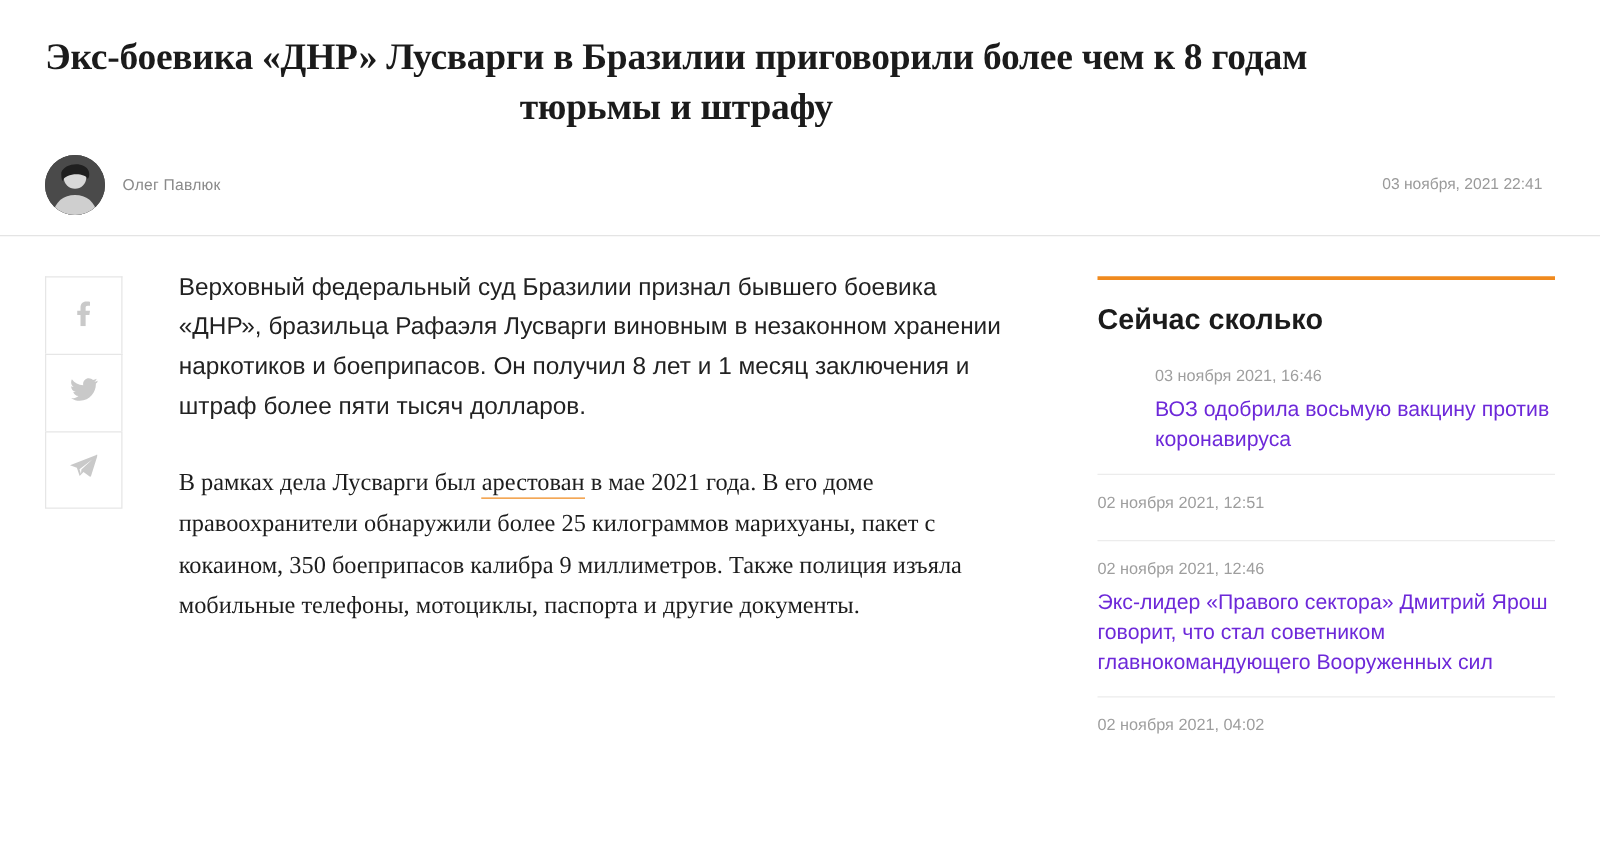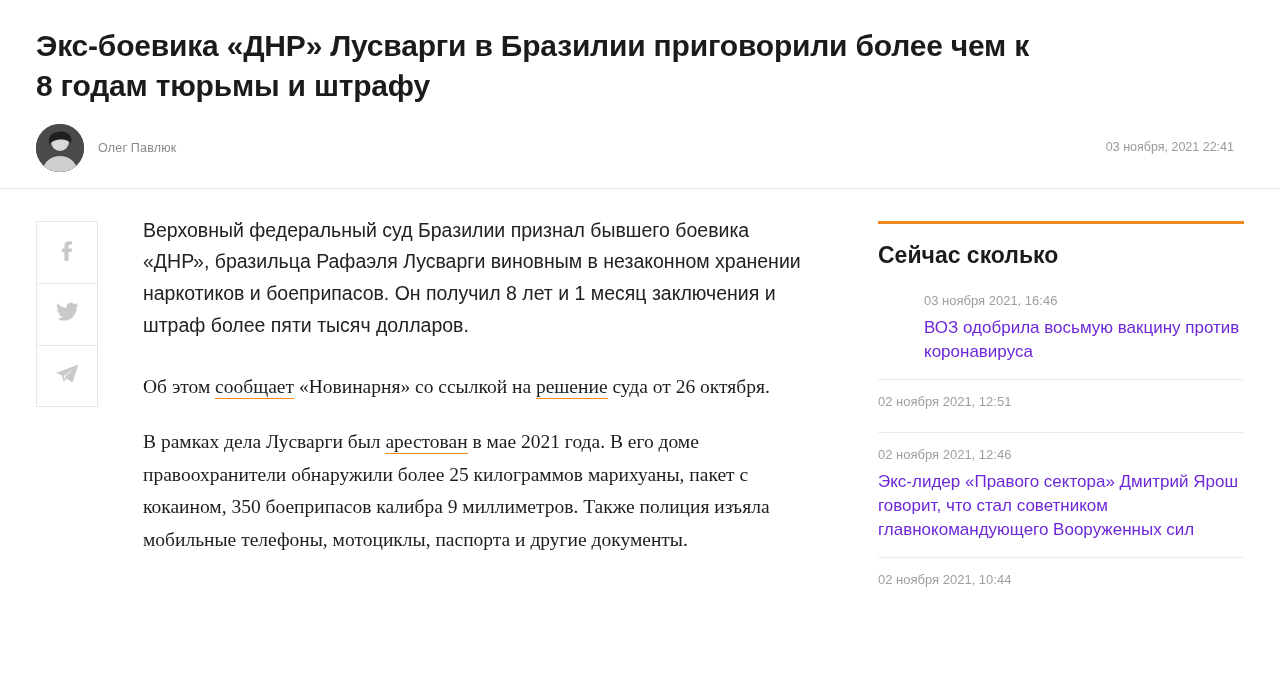--- a/index.html
+++ b/index.html
@@ -17,28 +17,29 @@
     width: 1280px;
     height: 680px;
     background: #ffffff;
   }
 
   
   .article-header {
     padding: 26px 36px 0 36px;
   }
   .article-title {
-    font-family: Liberation Sans, sans-serif;
+    font-family: Liberation Serif, serif;
     font-size: 30px;
     line-height: 1.33;
     font-weight: bold;
     color: #1b1b1b;
     letter-spacing: -0.2px;
     margin: 0;
     max-width: 1010px;
+    text-align: center;
   }
 
   
   .byline-row {
     display: flex;
     align-items: center;
     padding: 18px 36px 16px 36px;
     border-bottom: 1px solid #e4e4e4;
     position: relative;
   }
@@ -194,23 +195,20 @@
           <svg width="22" height="20" viewBox="0 0 22 20" aria-hidden="true">
             <path d="M21.6.7 0 9.1l5.5 2 2.2 6.6 3.1-3.1 4.9 3.6c.5.3 1.1 0 1.2-.6L22 1.4c.1-.6-.4-1-.9-.7zM7.6 12.3 18 4.4 9.1 12.6l-.3 3.5z"></path>
           </svg>
         </span>
       </div>
     </div>
 
     <div class="article-col">
       <p class="lead">Верховный федеральный суд Бразилии признал бывшего боевика «ДНР», бразильца Рафаэля Лусварги виновным в незаконном хранении наркотиков и боеприпасов. Он получил 8 лет и 1 месяц заключения и штраф более пяти тысяч долларов.</p>
 
-      <p class="body-p">
-        <span>Об этом </span><a href="#">сообщает</a><span> «Новинарня» со ссылкой на </span><a href="#">решение</a><span> суда от 26 октября.</span>
-      </p>
 
       <p class="body-p">
         <span>В рамках дела Лусварги был </span><a href="#">арестован</a><span> в мае 2021 года. В его доме правоохранители обнаружили более 25 килограммов марихуаны, пакет с кокаином, 350 боеприпасов калибра 9 миллиметров. Также полиция изъяла мобильные телефоны, мотоциклы, паспорта и другие документы.</span>
       </p>
     </div>
 
     <div class="sidebar">
       <div class="sidebar-box">
         <h2 class="sidebar-title">Сейчас сколько</h2>
 
@@ -222,20 +220,20 @@
         <div class="news-item">
           <div class="news-date">02 ноября 2021, 12:51</div>
         </div>
 
         <div class="news-item">
           <div class="news-date">02 ноября 2021, 12:46</div>
           <div class="news-title">Экс-лидер «Правого сектора» Дмитрий Ярош говорит, что стал советником главнокомандующего Вооруженных сил</div>
         </div>
 
         <div class="news-item last">
-          <div class="news-date">02 ноября 2021, 10:44</div>
+          <div class="news-date">02 ноября 2021, 04:02</div>
 
         </div>
       </div>
     </div>
 
   </div>
 </div>
 
 </body></html>

